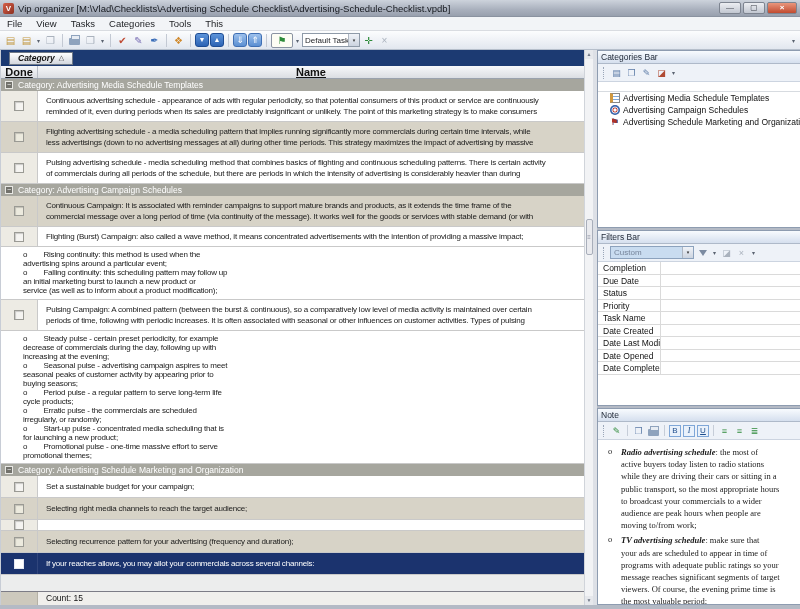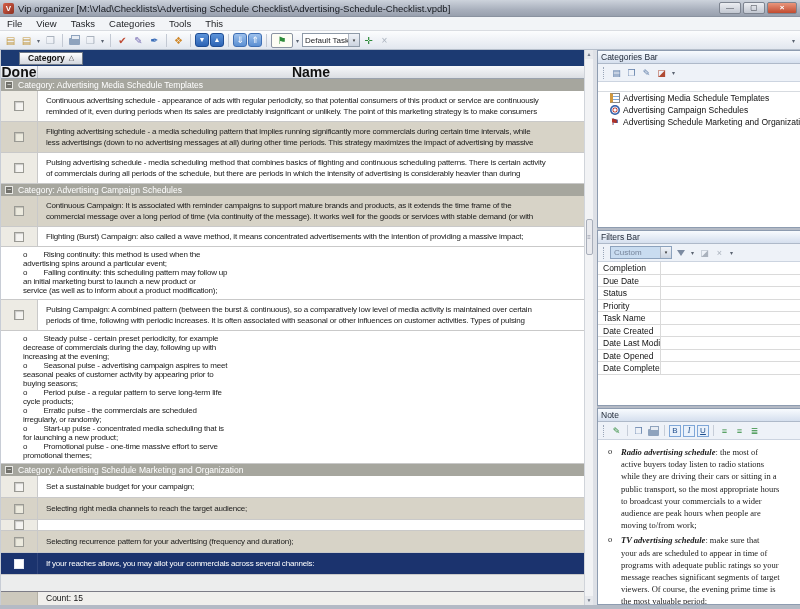--- a/index.html
+++ b/index.html
@@ -55,26 +55,26 @@
   .left-pane { width:584px; flex:0 0 584px; display:flex; flex-direction:column; background:#eceded; overflow:hidden; border-left:1px solid #c8cdd6;}
   .vscroll { width:9px; flex:0 0 9px; background:#f2f3f5; border-left:1px solid #d0d4da; display:flex; flex-direction:column; align-items:center; }
   .sb-arrow { width:9px; height:9px; font-size:5px; color:#6f7685; text-align:center; line-height:9px; background:#e6e8ec; }
   .sb-thumb { margin-top:160px; width:7px; height:36px; background:#e9eaee; border:1px solid #a8aeba; border-radius:2px;
     display:flex; align-items:center; justify-content:center; font-size:6px; color:#8a90a0; }
   .sb-bottom { margin-top:auto; }
   .splitter { width:4px; flex:0 0 4px; background:#dde0e6; }
   .right-col { flex:1; display:flex; flex-direction:column; background:#b4bac5; padding-right:3px; }
 
   
-  .group-strip { height:16px; flex:0 0 16px; background:#1c3a72; display:flex; align-items:center; padding-left:18px; }
+  .group-strip { height:16px; flex:0 0 16px; background:#1c3a72; display:flex; align-items:center; padding-left:8px;font-style:italic; }
   .cat-btn { display:inline-flex; align-items:center; gap:4px; height:13px; padding:0 8px;
     background:linear-gradient(#ffffff,#d3d7de); border:1px solid #6f7987; font-size:8.5px; font-weight:bold; color:#111; }
   .cat-btn .tri { font-size:7px; font-weight:normal; color:#444; }
   .col-header { height:13px; flex:0 0 13px; display:flex; background:linear-gradient(#f7f8fa,#dbdee3);
-    border-bottom:1px solid #9aa2ad; font-size:14px; font-weight:bold; color:#111; }
+    border-bottom:1px solid #9aa2ad; font-size:11px; font-weight:bold; color:#111;text-decoration:underline; }
   .col-done { width:37px; border-right:1px solid #b9bec6; text-align:center; line-height:12px; }
   .col-name { flex:1; text-align:center; line-height:12px; }
 
   
   .list { flex:1; display:flex; flex-direction:column; overflow:hidden; background:#eceded; }
   .group-row { height:12px; flex:0 0 12px; background:#a6a69e; color:#fff; font-size:8.5px;
     display:flex; align-items:center; padding-left:4px; gap:5px; white-space:nowrap; overflow:hidden;}
   .grp-box { width:8px; height:8px; background:#72726c; border:1px solid #e8e8e4; color:#fff;
     font-size:7px; line-height:6px; text-align:center; flex:0 0 8px; }
   .task-row { display:flex; border-bottom:1px solid #c9c9c9; background:#fff; }
@@ -122,21 +122,21 @@
     font-size:8.5px; color:#111; }
   .cat-item .ci-label { flex:1; white-space:nowrap; overflow:hidden; margin-left:3px; }
   .ico-note { width:10px; height:10px; background:repeating-linear-gradient(#fff,#fff 2px,#7fa7d8 2px,#7fa7d8 3px);
     border:1px solid #888; border-left:3px solid #d0983f; flex:0 0 10px; }
   .ico-disc { width:10px; height:10px; border-radius:50%; flex:0 0 10px;
     background:radial-gradient(circle,#fff 15%,#c23b2e 30%,#e8eef6 40%,#3a66b0 55%,#274b86 95%); }
   .ico-flag { font-size:9px; color:#b03328; flex:0 0 10px; line-height:10px; text-shadow:1px 0 #27408b; }
   .cat-fill { flex:1; background:#fff; }
 
   
-  .flt-combo { width:62px; height:13px; border:1px solid #8ca2bd; background:#c9dcf0; display:flex; align-items:center; }
+  .flt-combo { width:84px; height:13px; border:1px solid #8ca2bd; background:#c9dcf0; display:flex; align-items:center; }
   .flt-combo .val { flex:1; font-size:8px; color:#76849a; padding:0 3px; }
   .flt-combo .btn { width:11px; height:100%; background:linear-gradient(#f0f3f8,#ccd4e0);
     border-left:1px solid #aeb6c2; font-size:5px; line-height:11px; text-align:center; color:#333; }
   .funnel { width:0; height:0; border-left:4px solid transparent; border-right:4px solid transparent;
     border-top:6px solid #7c8ba1; }
   .flt-row { height:12.5px; flex:0 0 12.5px; display:flex; border-bottom:1px solid #dadada; font-size:8.5px; }
   .flt-label { width:62px; flex:0 0 62px; padding:1px 0 0 5px; white-space:nowrap; overflow:hidden; color:#111; }
   .flt-value { flex:1; background:#fff; border-left:1px solid #dadada; }
   .flt-fill { flex:1; background:#fff; }
 

